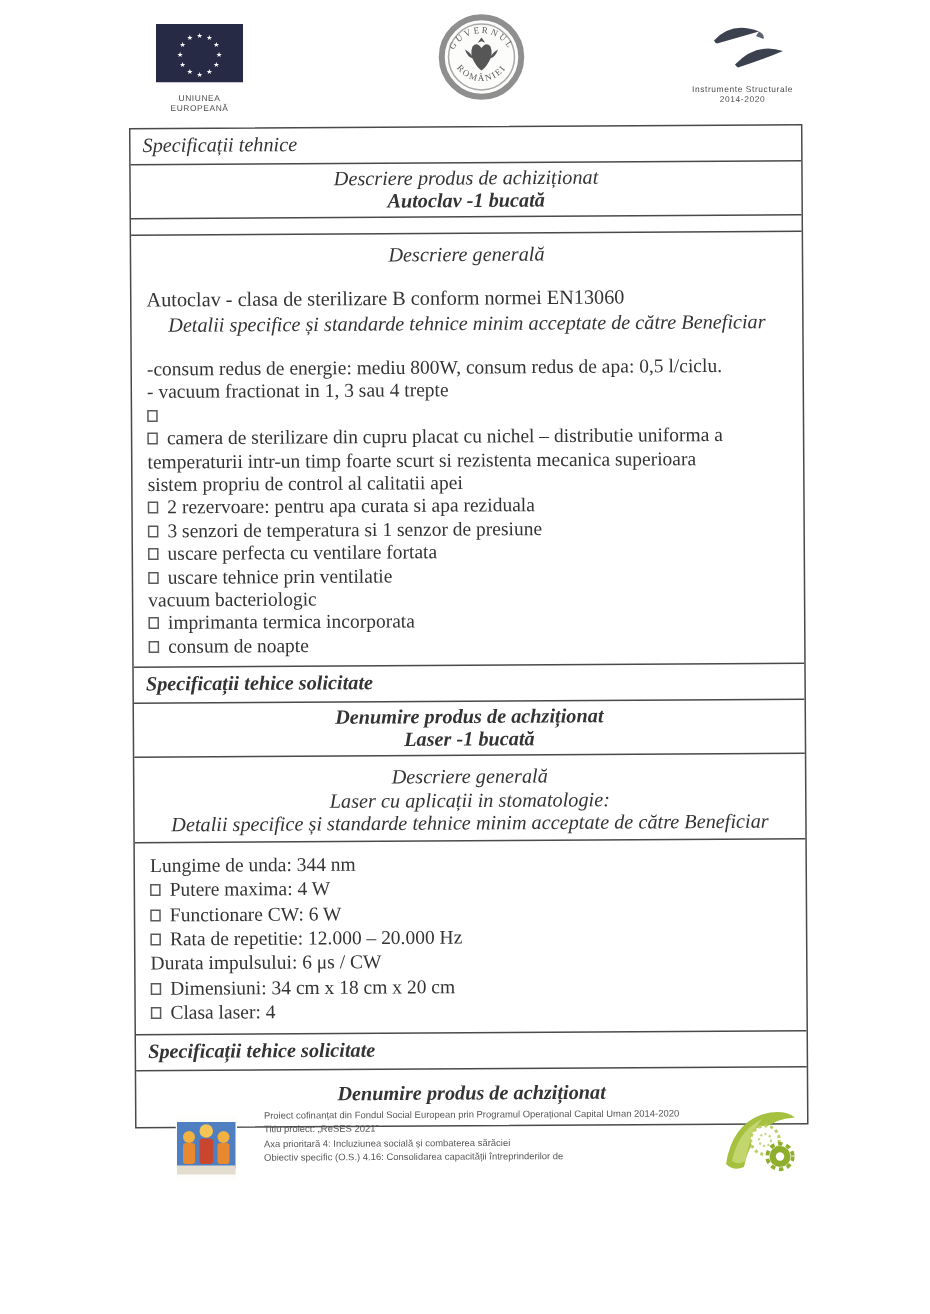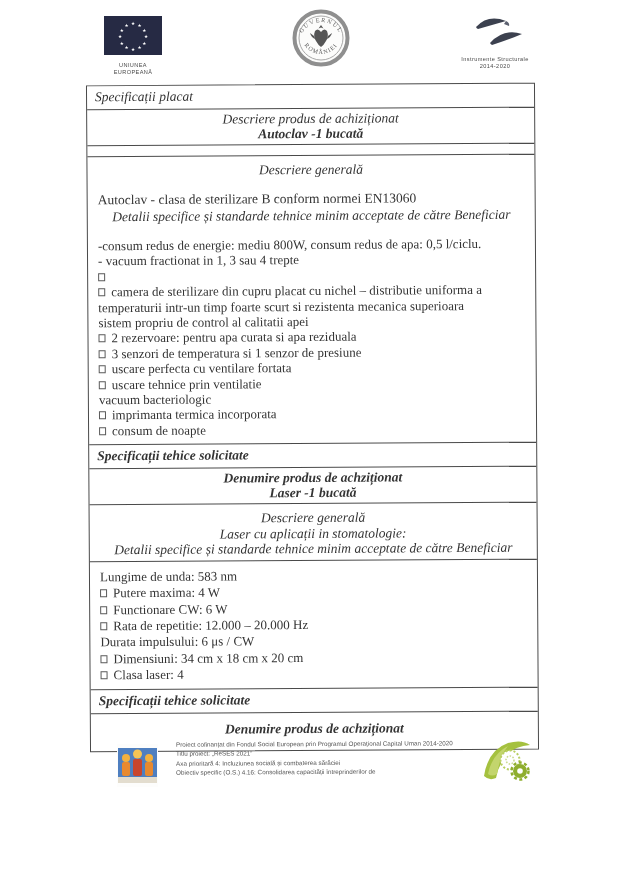--- a/index.html
+++ b/index.html
@@ -112,21 +112,21 @@
     </svg>
     <div class="is-caption">
       <span>Instrumente Structurale</span><br>
       <span>2014-2020</span>
     </div>
   </div>
 
   <div class="spec-table">
 
     <div class="row row-title">
-      <span>Specificații placat</span>
+      <span>Specificații tehnice</span>
     </div>
 
     <div class="row row-prodheader">
       <div class="hdr-label">Descriere produs de achiziționat</div>
       <div class="hdr-product">Autoclav -1 bucată</div>
     </div>
 
     <div class="row row-spacer"></div>
 
     <div class="row row-general">
@@ -195,21 +195,21 @@
 
     <div class="row row-general-laser">
       <div>Descriere generală</div>
       <div>Laser cu aplicații in stomatologie:</div>
       <div>Detalii specifice și standarde tehnice minim acceptate de către Beneficiar</div>
     </div>
 
     <div class="row row-laser-items">
       <div class="spec-list">
   <div class="spec-line">
-    <span class="txt">Lungime de unda: 583 nm</span>
+    <span class="txt">Lungime de unda: 344 nm</span>
   </div>
 
   <div class="spec-line">
     <span class="cb"></span><span class="txt">Putere maxima: 4 W</span>
   </div>
 
   <div class="spec-line">
     <span class="cb"></span><span class="txt">Functionare CW: 6 W</span>
   </div>
 

